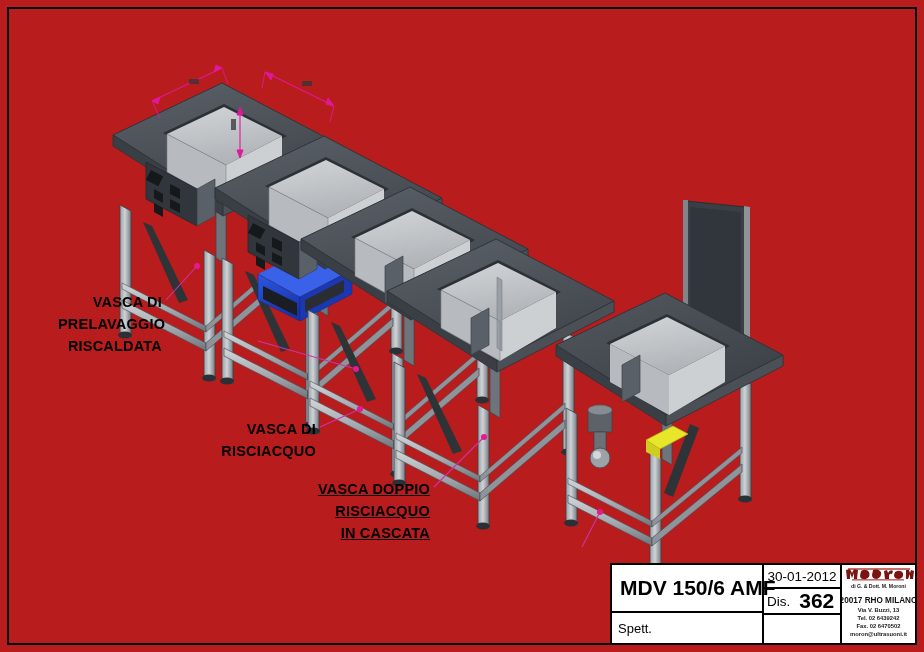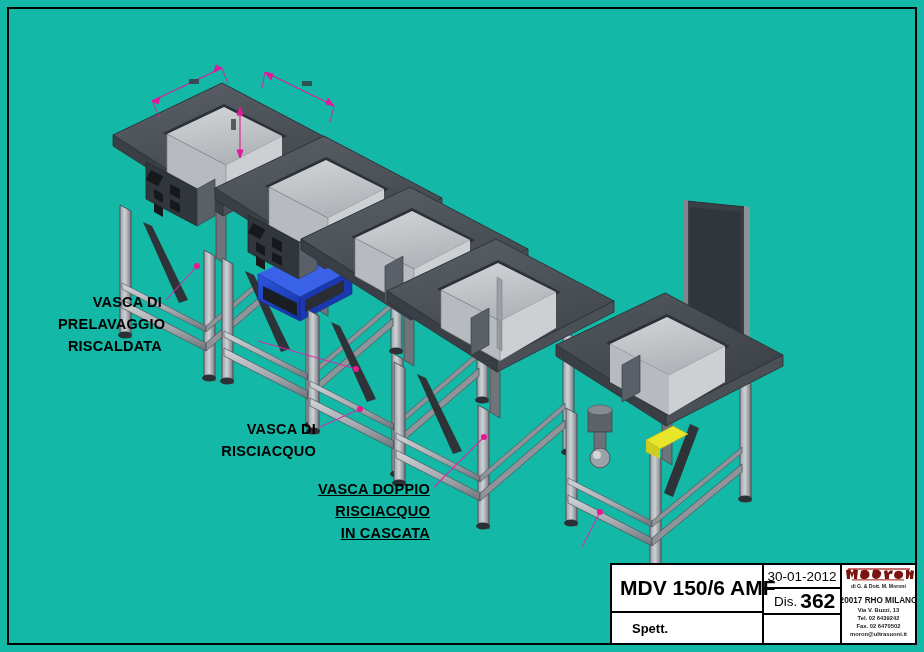--- a/index.html
+++ b/index.html
@@ -5,21 +5,21 @@
   * { box-sizing: border-box; margin: 0; padding: 0; }
   html, body {
     width: 924px; height: 652px;
     background: #ffffff;
     font-family: "Liberation Sans", sans-serif;
     overflow: hidden;
   }
   #sheet {
     position: relative;
     width: 924px; height: 652px;
-    background: #14b8a6;
+    background: #b91c1c;
   }
   .frame-border {
     position: absolute;
     left: 7px; top: 7px;
     width: 910px; height: 638px;
     border: 2px solid #000;
     pointer-events: none;
   }
   #cad { position: absolute; left: 0; top: 0; }
 
@@ -54,43 +54,43 @@
     flex: 0 0 48px;
     display: flex; align-items: center;
     padding-left: 8px;
     border-bottom: 2px solid #000;
     font-size: 21px; font-weight: 700; color: #000;
     white-space: nowrap;
   }
   .tb-spett {
     flex: 1;
     display: flex; align-items: center;
-    padding-left: 20px;
-    font-size: 13px; font-weight: 700; color: #000; border-radius: 7px;
+    padding-left: 6px;
+    font-size: 13px; font-weight: 400; color: #000; border-radius: 7px;
   }
   .tb-mid {
     width: 78px;
     display: flex; flex-direction: column;
     border-right: 2px solid #000;
   }
   .tb-date {
     flex: 0 0 24px;
     display: flex; align-items: center; justify-content: center;
     border-bottom: 2px solid #000;
     font-size: 13.5px; color: #000; white-space: nowrap;
   }
   .tb-dis {
     flex: 0 0 24px;
     display: flex; align-items: center;
     border-bottom: 2px solid #000;
-    padding-left: 10px;
+    padding-left: 3px;
     color: #000; white-space: nowrap;
   }
   .tb-dis-label { font-size: 13.5px; }
-  .tb-dis-value { font-size: 21px; font-weight: 700; margin-left: 3px; }
+  .tb-dis-value { font-size: 21px; font-weight: 700; margin-left: 9px; }
   .tb-mid-blank { flex: 1; }
   .tb-right {
     flex: 1;
     display: flex; flex-direction: column;
     align-items: center;
     padding-top: 2px;
     overflow: hidden;
   }
   .logo-wordmark {
     width: 70px; height: 15px;

